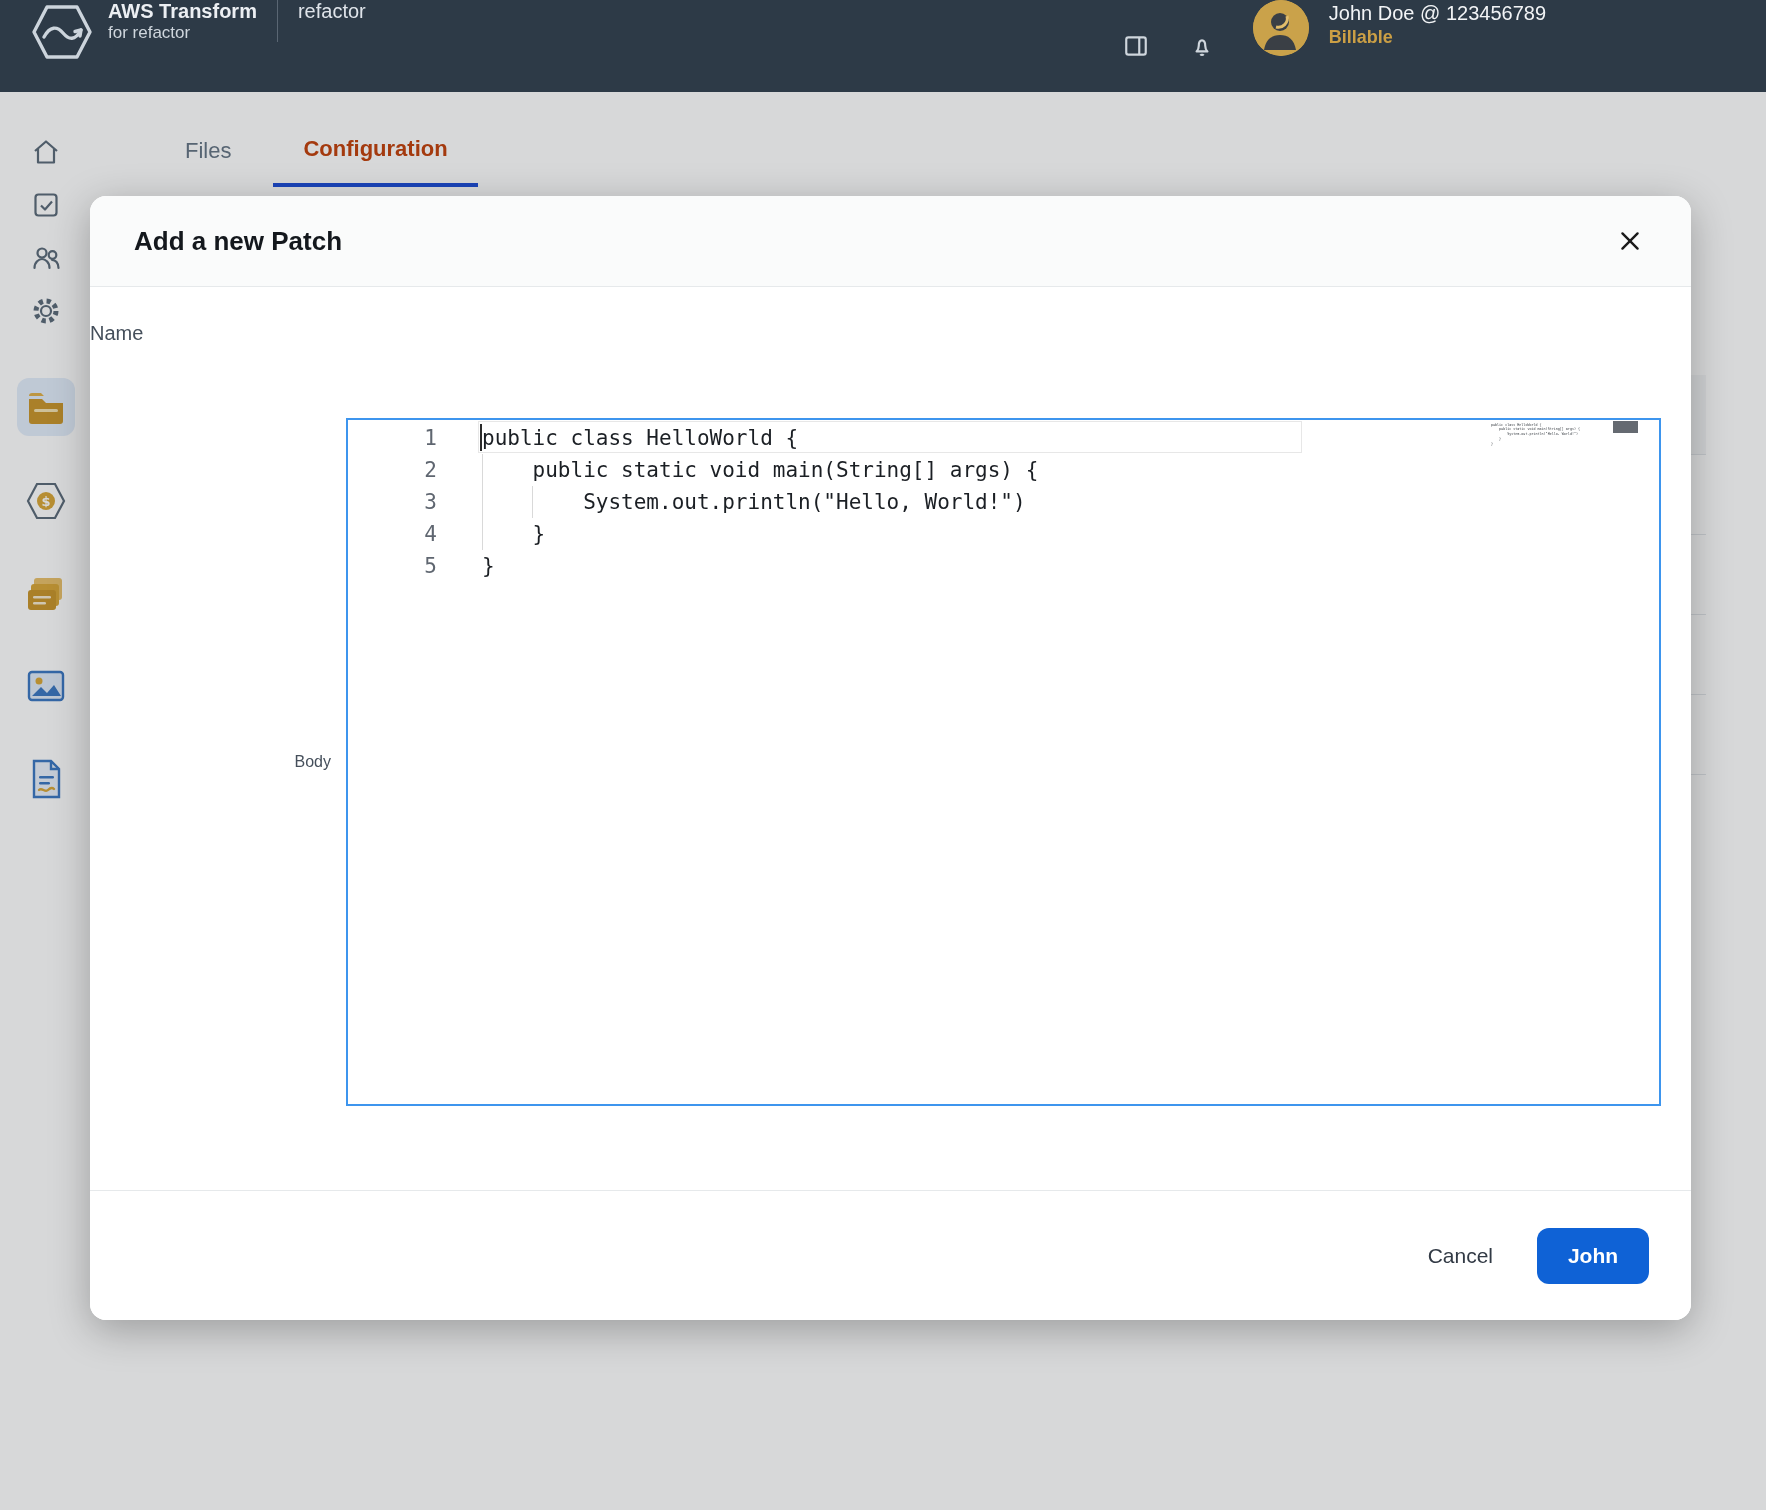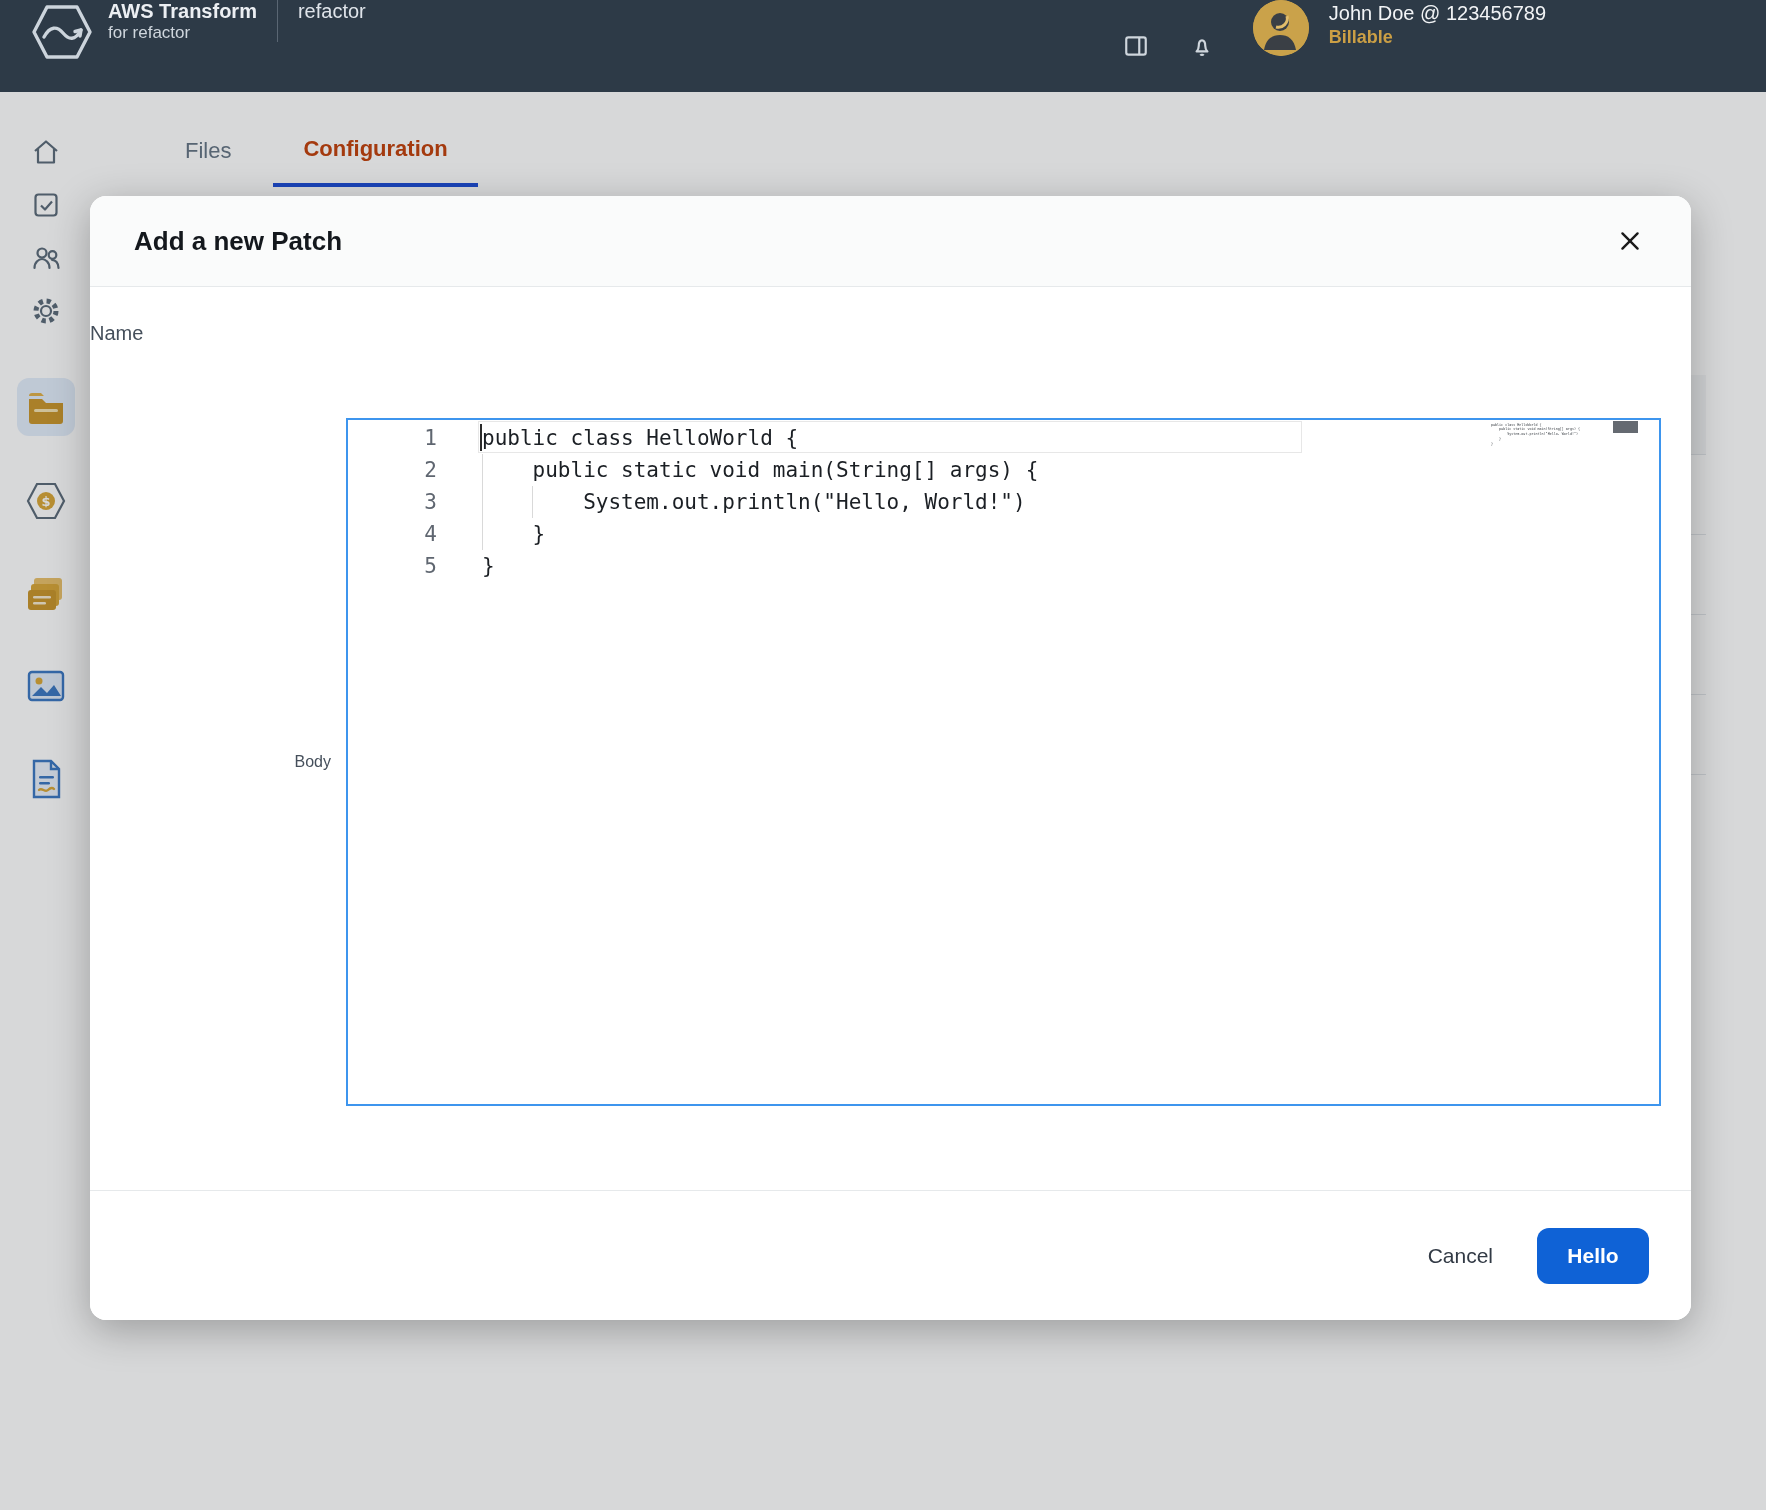--- a/index.html
+++ b/index.html
@@ -300,15 +300,15 @@
           <div class="mm-line">    }</div>
           <div class="mm-line">}</div>
         </div>
       </div>
       <div class="map-slider"></div>
     </div>
   </div>
 
   <div class="modal-footer">
     <button class="link-btn">Cancel</button>
-    <button class="save-btn">Hello</button>
+    <button class="save-btn">John</button>
   </div>
 </div>
 
 </body></html>

